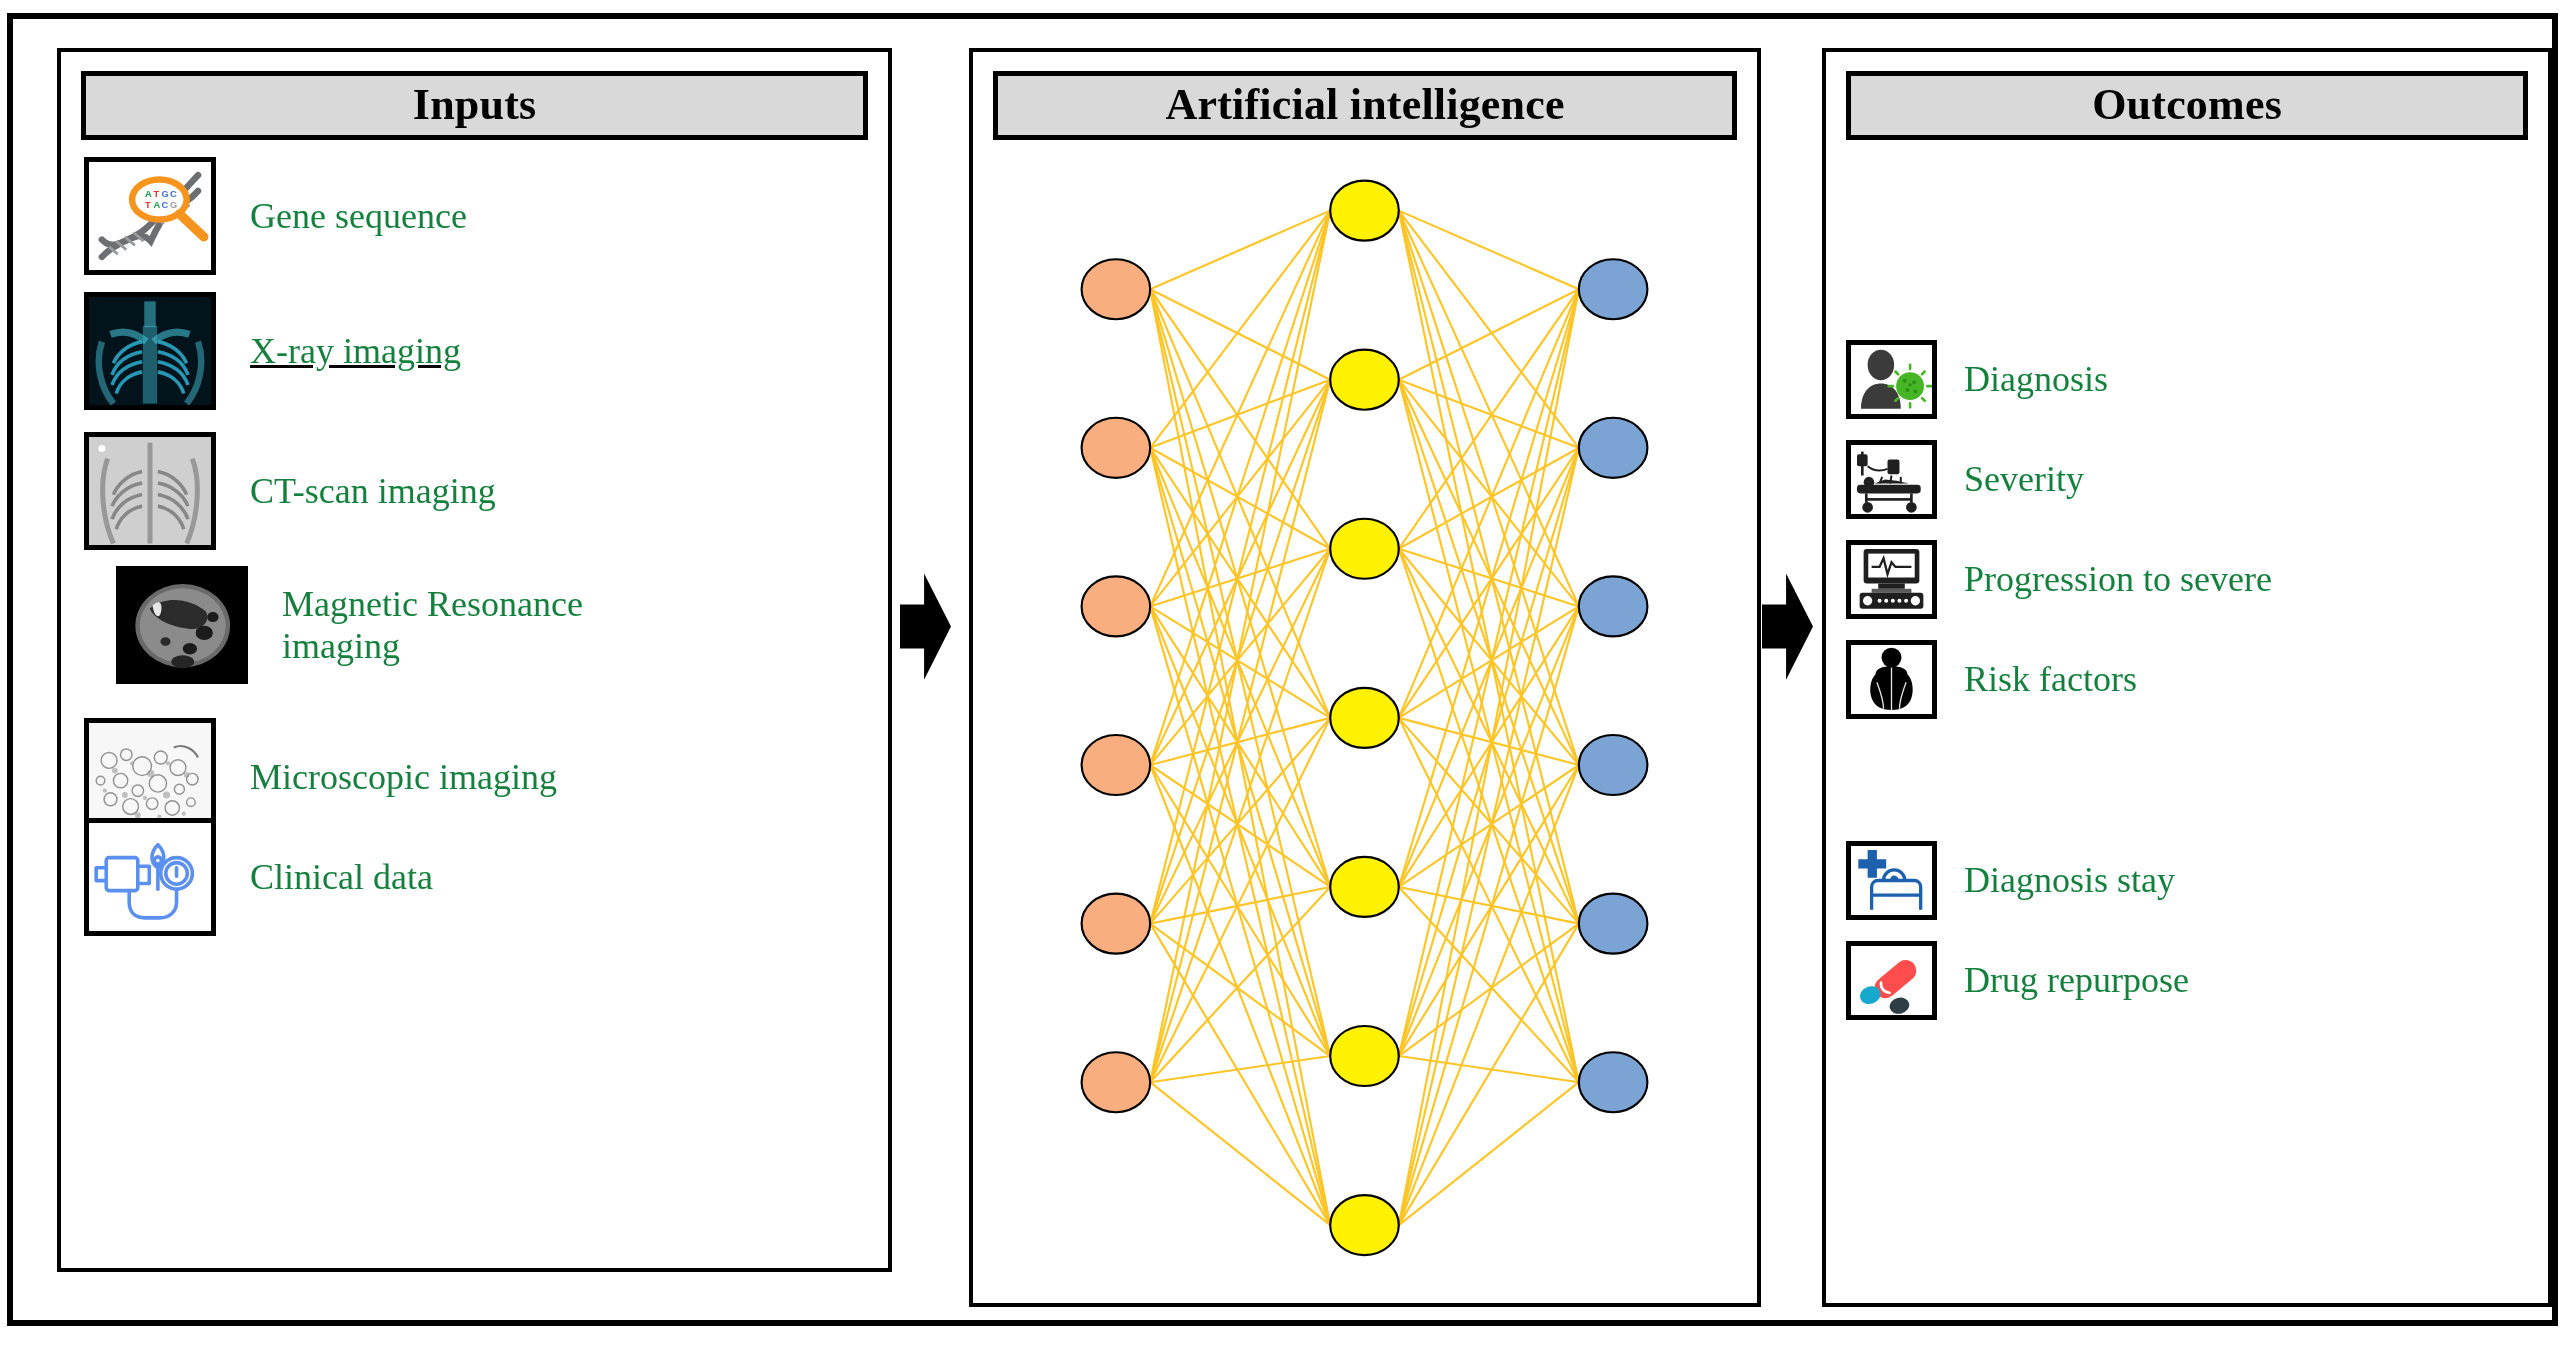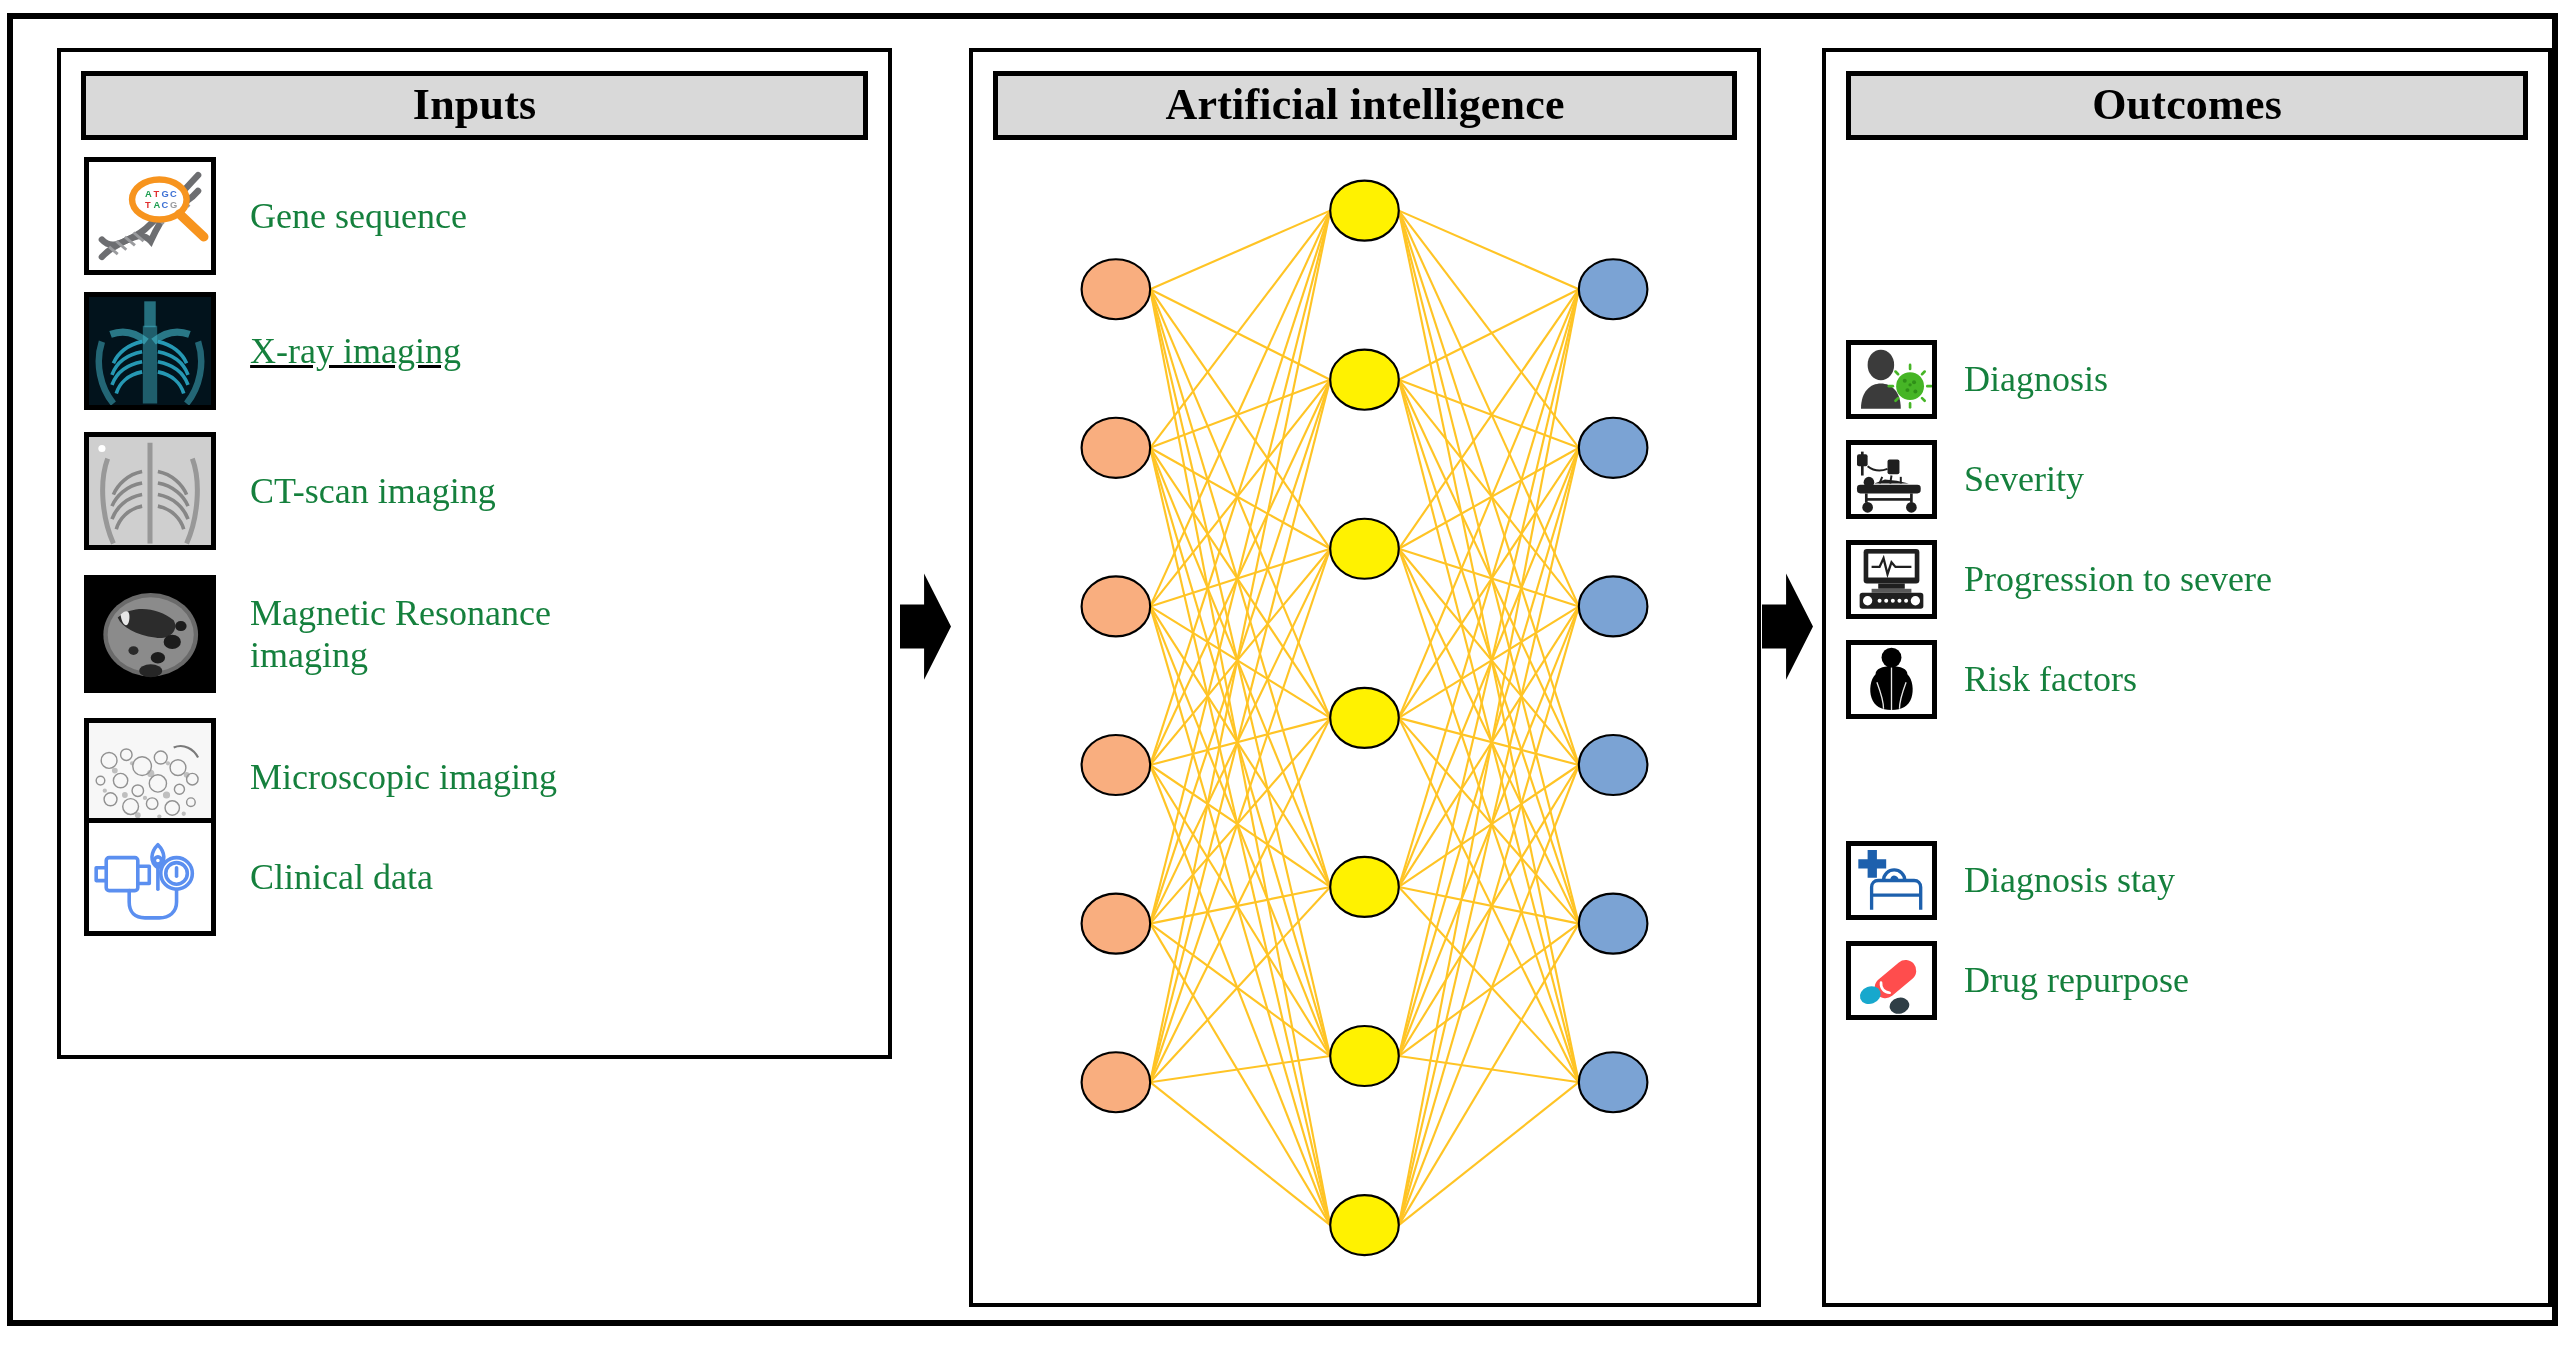--- a/index.html
+++ b/index.html
@@ -26,21 +26,21 @@
     background: #ffffff;
   }
 
   
   .panel {
     position: absolute;
     border: 4.3px solid #000000;
     box-sizing: border-box;
     background: #ffffff;
   }
-  #panel-inputs   { left: 44px;   top: 29px; width: 835px; height: 1011px; }
+  #panel-inputs   { left: 44px;   top: 29px; width: 835px; height: 1224px; }
   #panel-ai       { left: 956px; top: 29px; width: 792px; height: 1259px; padding-left: 36px; }
   #panel-outcomes { left: 1809px; top: 29px; width: 730px; height: 1259px; }
 
   .panel-header {
     position: absolute;
     left: 20px;
     right: 20px;
     top: 18.6px;
     height: 69px;
     background: #d9d9d9;
@@ -211,21 +211,21 @@
                 <path d="M96 80 C 118 84, 132 98, 138 114"></path>
                 <path d="M96 96 C 116 100, 128 114, 132 128"></path>
               </g>
               <circle cx="18" cy="16" r="5" fill="#ffffff"></circle>
             </svg>
           </div>
         </div>
         <div class="row-label">CT-scan imaging</div>
       </div>
 
-      <div class="row" style="top:429px;">
+      <div class="row" style="top:420px;margin-left:32px;">
         <div class="thumb">
           <div class="art">
             <svg viewBox="0 0 170 150" preserveAspectRatio="none">
               <rect width="170" height="150" fill="#000000"></rect>
               <ellipse cx="86" cy="76" rx="66" ry="58" fill="#6a6a6a"></ellipse>
               <ellipse cx="86" cy="76" rx="60" ry="52" fill="#8b8b8b"></ellipse>
               <path d="M40 52 C 62 34, 96 38, 118 56 C 126 70, 112 84, 92 80 C 66 76, 46 66, 40 52 Z" fill="#2c2c2c"></path>
               <path d="M44 48 C 52 40, 58 42, 56 56 C 54 68, 46 64, 44 48 Z" fill="#e6e6e6"></path>
               <ellipse cx="116" cy="86" rx="12" ry="10" fill="#1c1c1c"></ellipse>
               <ellipse cx="128" cy="64" rx="8" ry="7" fill="#1c1c1c"></ellipse>

